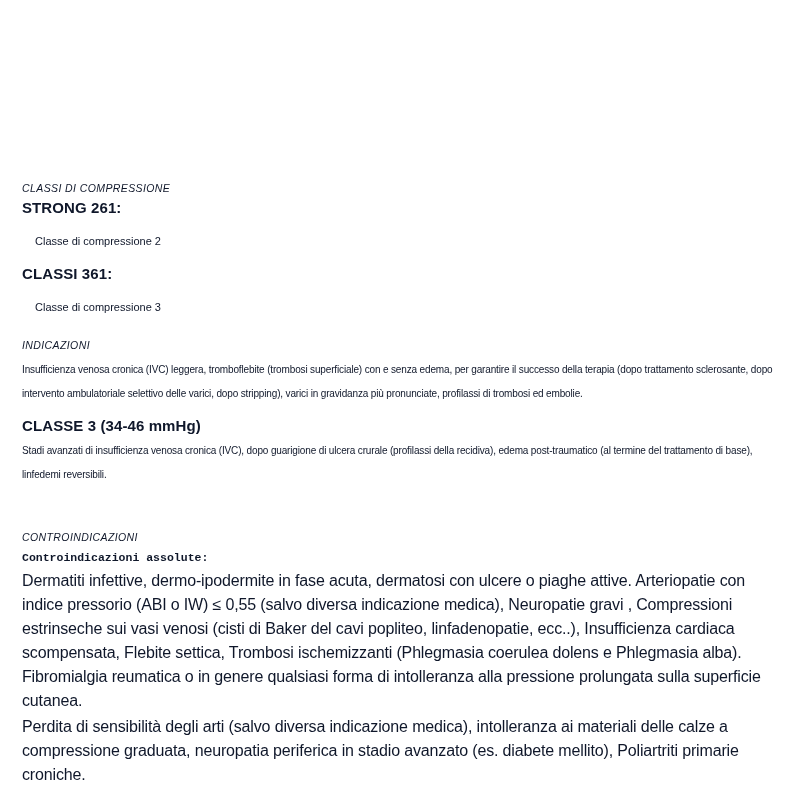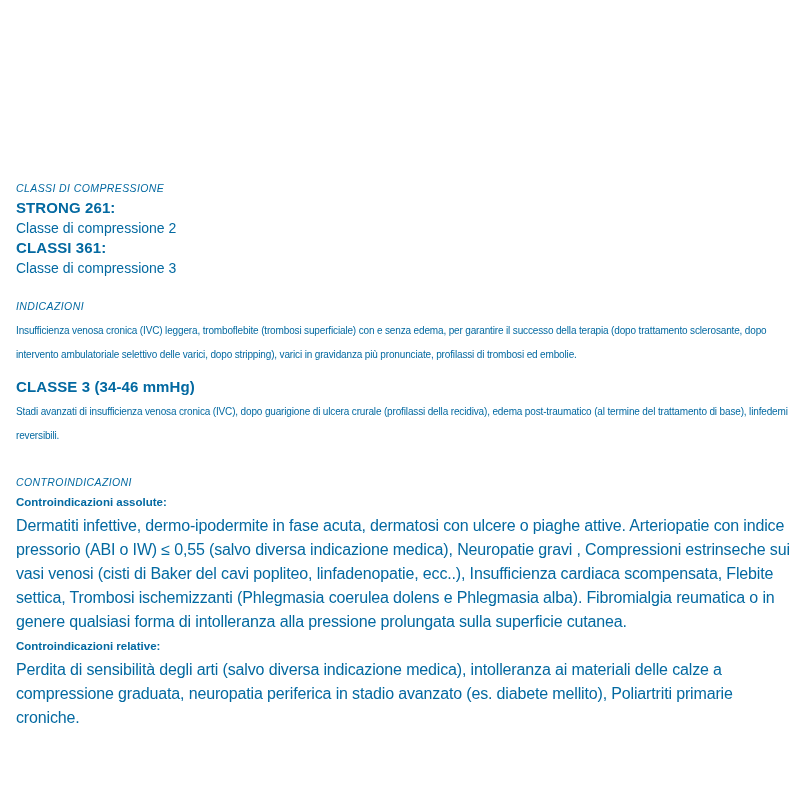--- a/index.html
+++ b/index.html
@@ -1,63 +1,64 @@
 <!DOCTYPE html>
 <html><head>
 <meta charset="utf-8">
 <style>
   html,body{margin:0;padding:0;background:#ffffff;}
   .page{
     position:relative;
     width:800px;height:800px;
     background:#ffffff;
     font-family:"Liberation Sans","DejaVu Sans",sans-serif;
-    color:#0369a1;
+    color:#0f172a;
     box-sizing:border-box;
-    padding:178px 10px 0 16px;
+    padding:178px 10px 0 22px;
     overflow:hidden;
   }
   .section{margin:0;}
   .sec2{margin-top:18px;}
-  .sec3{margin-top:24px;}
+  .sec3{margin-top:40px;}
   .sec-heading{
     font-style:italic;
     font-weight:normal;
     font-size:10.5px;
     letter-spacing:0.4px;
     line-height:20px;
     margin:0;
   }
   
   .s12 .item-label{
     font-weight:bold;
     font-size:15px;
     line-height:20px;
     letter-spacing:0.1px;
     margin:0;
   }
   .s12 .item-text{
-    font-size:14px;
+    font-size:11px;
     line-height:20px;
-    margin:0;
+    margin:13px;
   }
   .s12 .item-para{
     font-size:10px;
     letter-spacing:-0.15px;
     line-height:24px;
     margin:3px 0 0 0;
   }
   .s12 .item-label + .item-para + .item-label,
   .s12 .gap-top{margin-top:10px;}
   
   .s3 .item-label{
     font-weight:bold;
     font-size:11.5px;
     line-height:21px;
     margin:0;
+    font-family:Liberation Mono, monospace;
   }
   .s3 .item-para{
     font-size:16px;
     letter-spacing:-0.15px;
     line-height:24px;
     margin:1px 0 2px 0;
   }
 </style>
 </head>
 <body>
@@ -76,17 +77,16 @@
     <h2 class="sec-heading">INDICAZIONI</h2>
     <p class="item-para">Insufficienza venosa cronica (IVC) leggera, tromboflebite (trombosi superficiale) con e senza edema, per garantire il successo della terapia (dopo trattamento sclerosante, dopo intervento ambulatoriale selettivo delle varici, dopo stripping), varici in gravidanza più pronunciate, profilassi di trombosi ed embolie.</p>
     <p class="item-label gap-top">CLASSE 3 (34-46 mmHg)</p>
     <p class="item-para">Stadi avanzati di insufficienza venosa cronica (IVC), dopo guarigione di ulcera crurale (profilassi della recidiva), edema post-traumatico (al termine del trattamento di base), linfedemi reversibili.</p>
   </div>
 
   <div class="section s3 sec3">
     <h2 class="sec-heading">CONTROINDICAZIONI</h2>
     <p class="item-label">Controindicazioni assolute:</p>
     <p class="item-para">Dermatiti infettive, dermo-ipodermite in fase acuta, dermatosi con ulcere o piaghe attive. Arteriopatie con indice pressorio (ABI o IW) ≤ 0,55 (salvo diversa indicazione medica), Neuropatie gravi , Compressioni estrinseche sui vasi venosi (cisti di Baker del cavi popliteo, linfadenopatie, ecc..), Insufficienza cardiaca scompensata, Flebite settica, Trombosi ischemizzanti (Phlegmasia coerulea dolens e Phlegmasia alba). Fibromialgia reumatica o in genere qualsiasi forma di intolleranza alla pressione prolungata sulla superficie cutanea.</p>
-    <p class="item-label">Controindicazioni relative:</p>
     <p class="item-para">Perdita di sensibilità degli arti (salvo diversa indicazione medica), intolleranza ai materiali delle calze a compressione graduata, neuropatia periferica in stadio avanzato (es. diabete mellito), Poliartriti primarie croniche.</p>
   </div>
 
 </div>
 
 </body></html>

